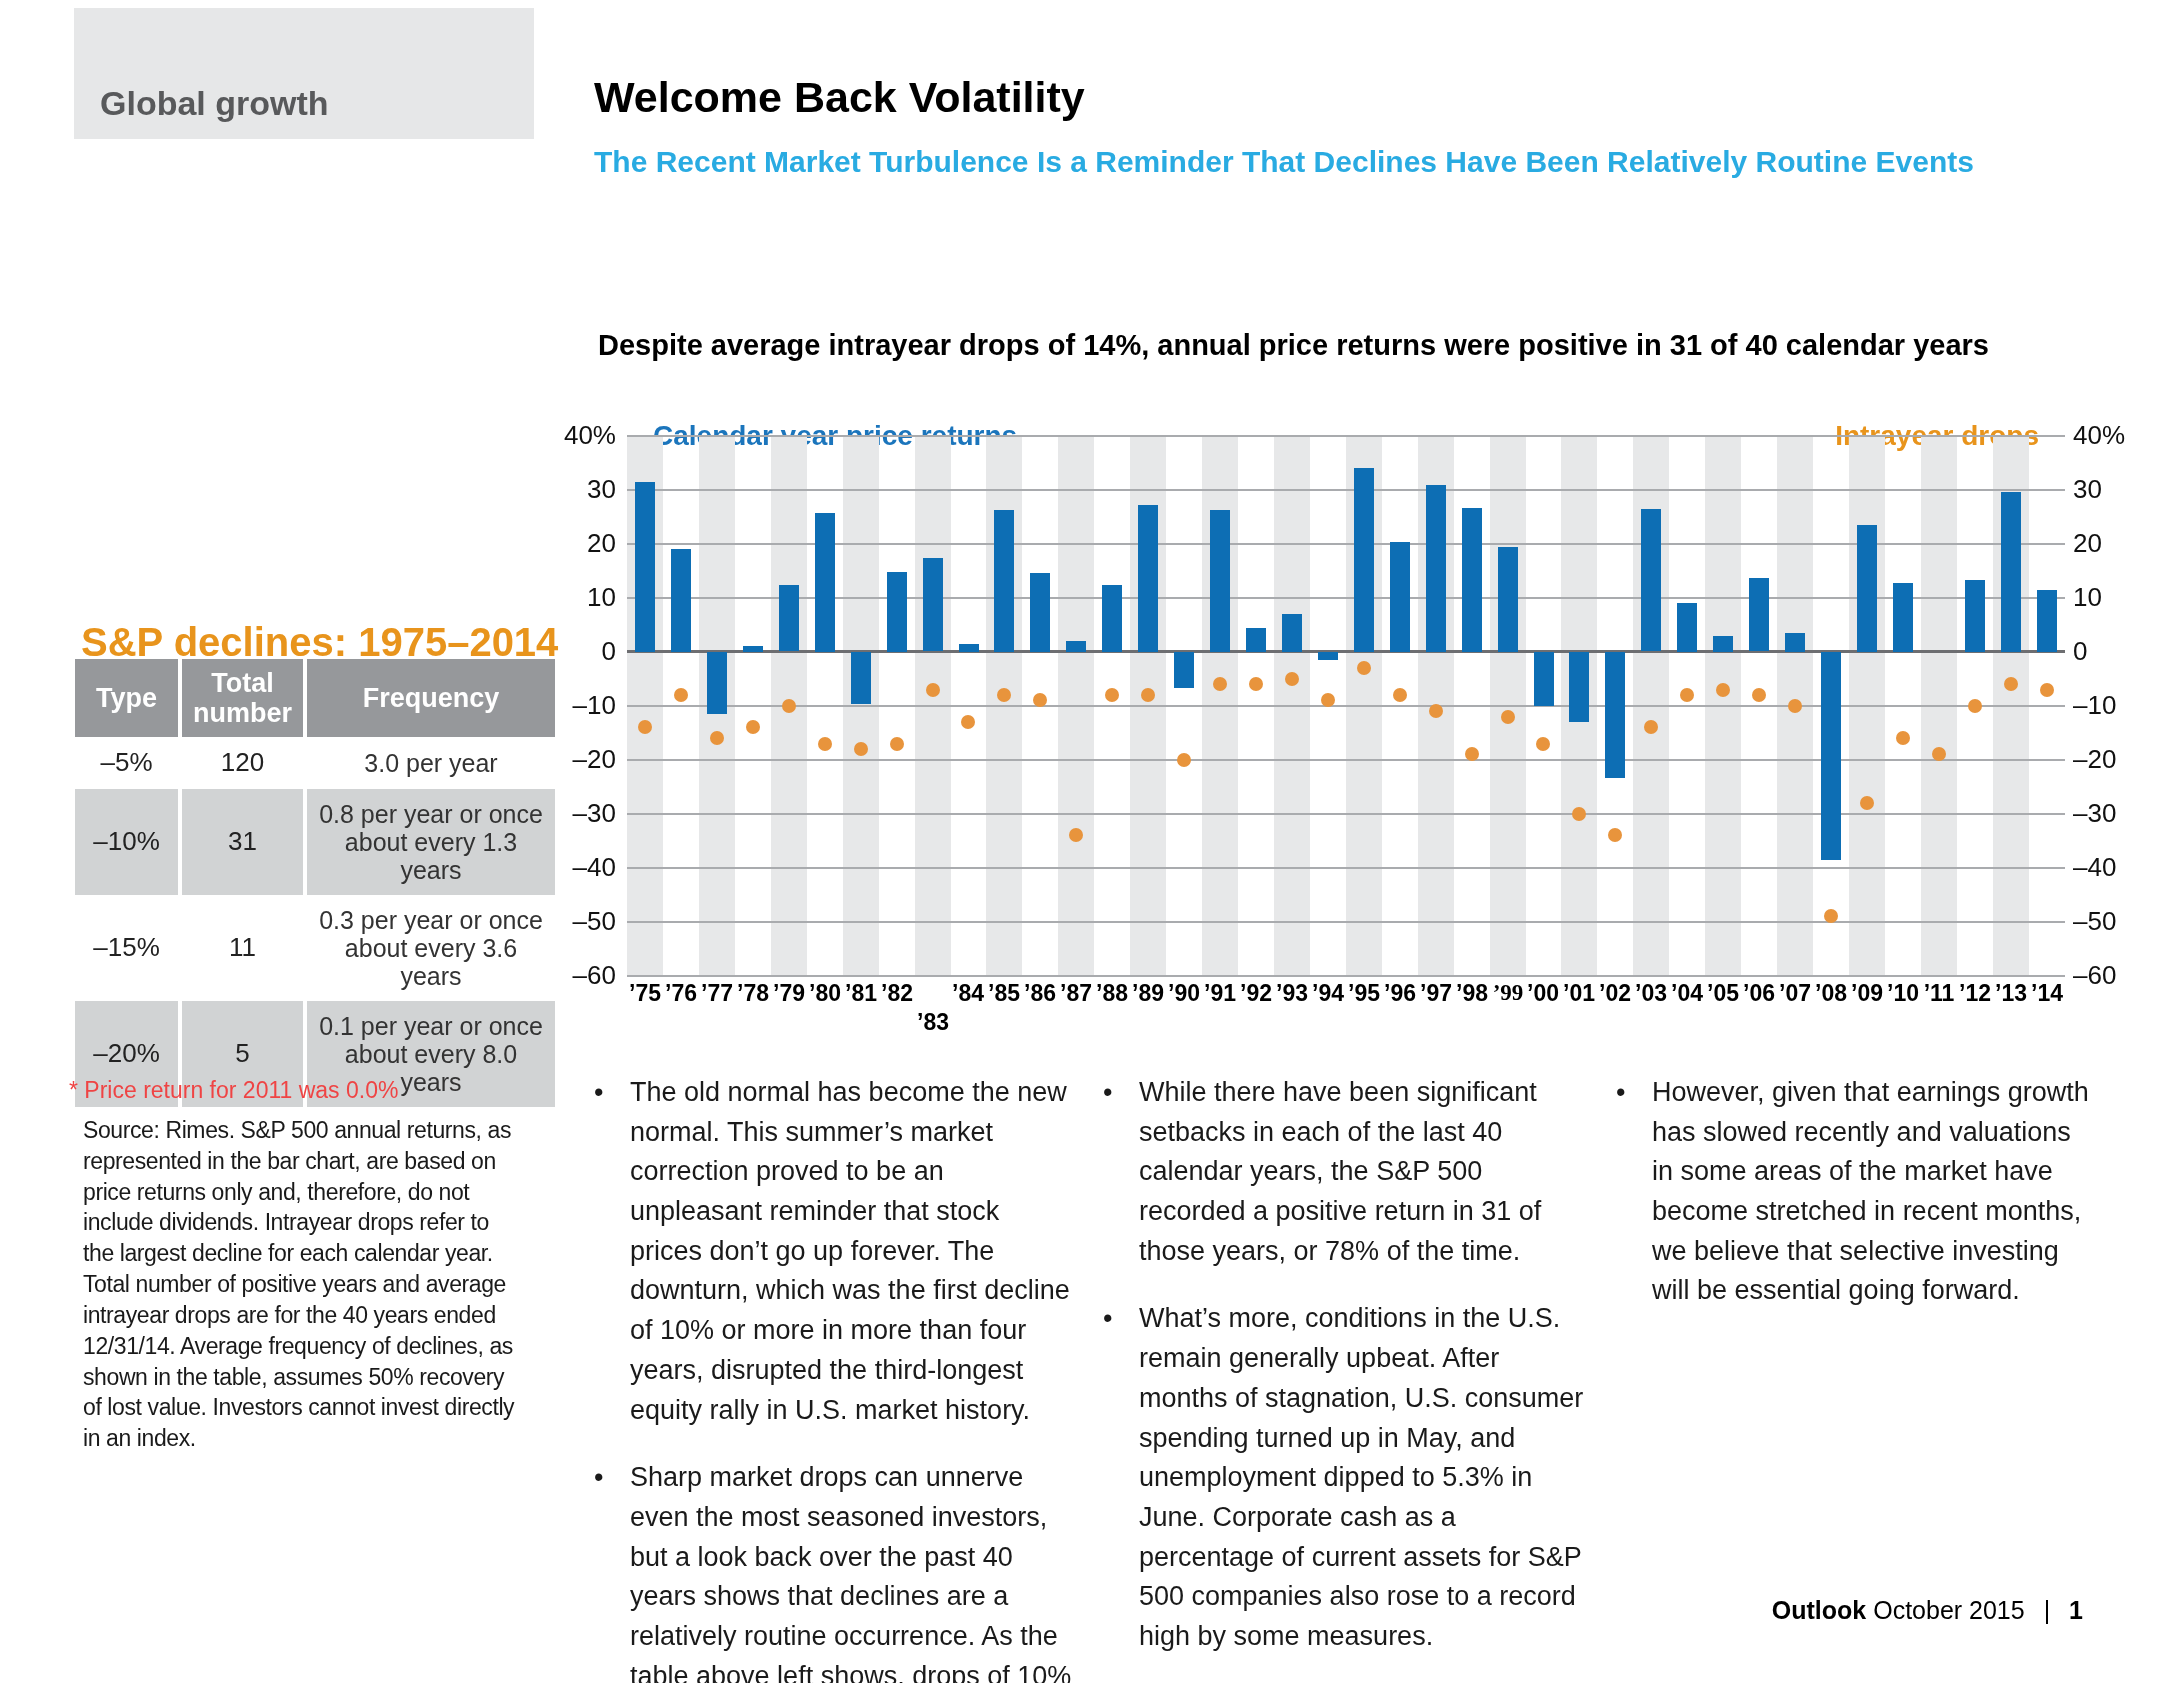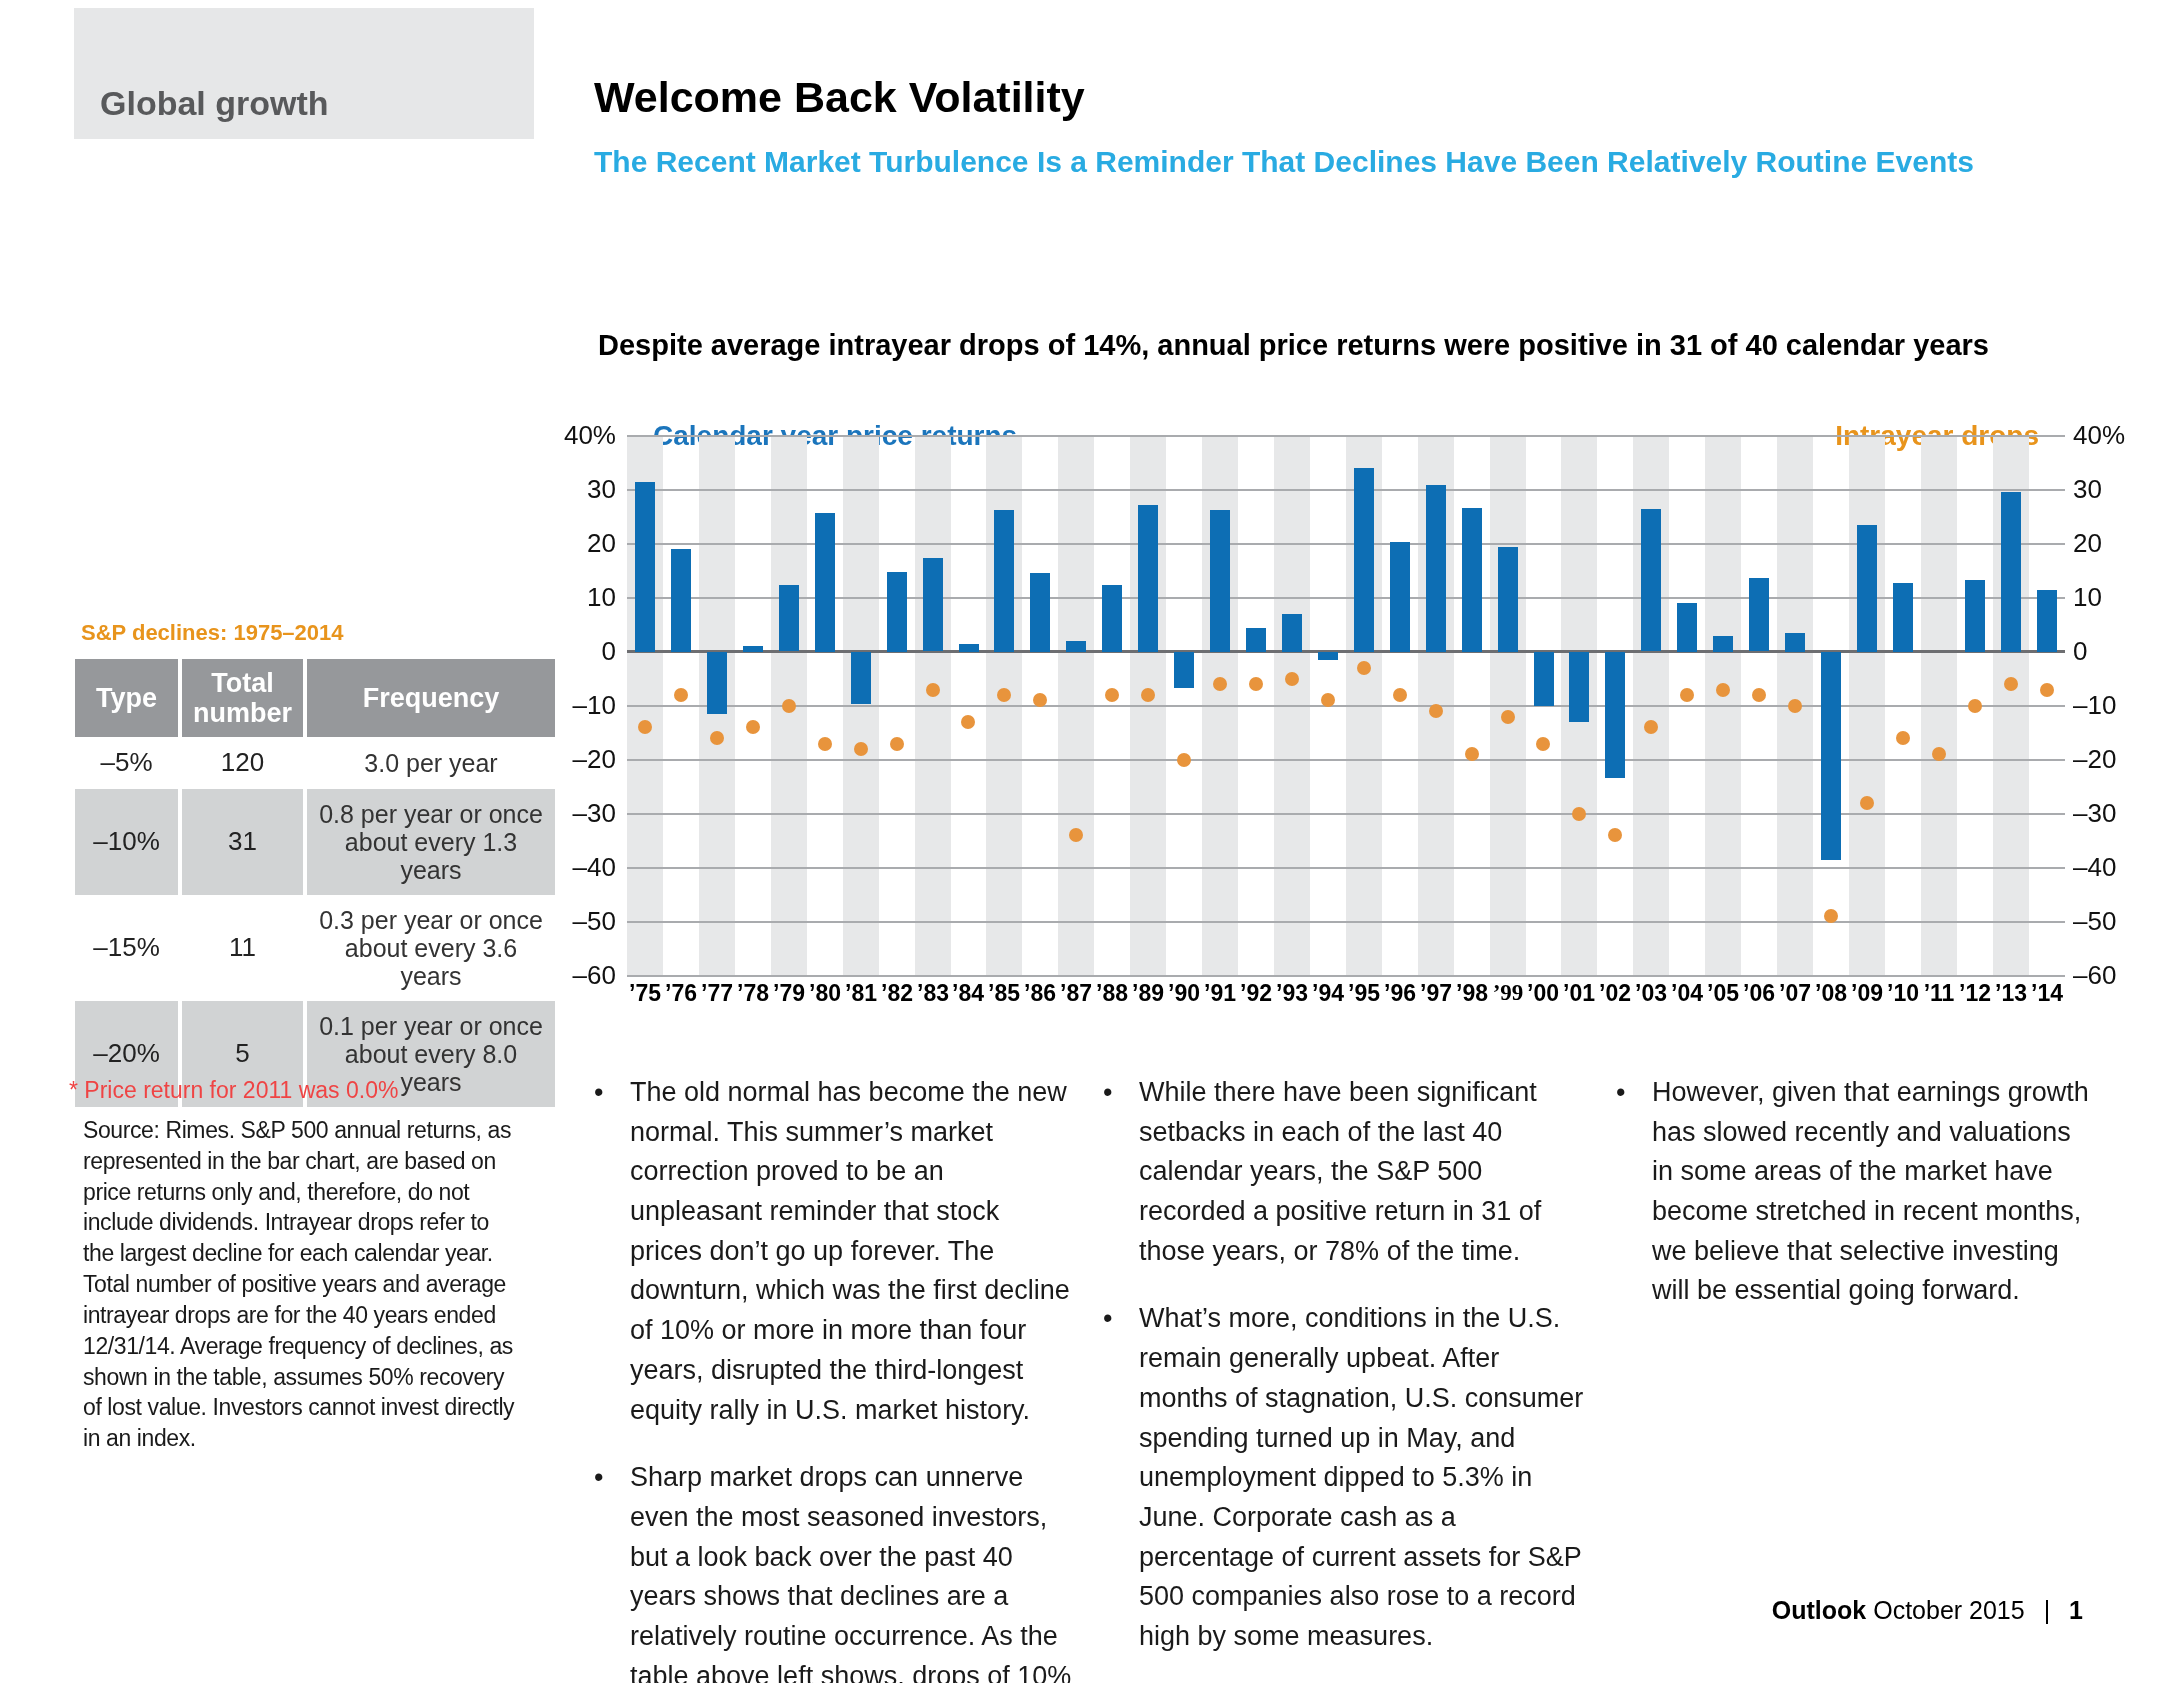--- a/index.html
+++ b/index.html
@@ -8,21 +8,21 @@
     font-family:"Liberation Sans", sans-serif;color:#1a1a1a;
     -webkit-font-smoothing:antialiased;
   }
   
   .eyebrow-box{position:absolute;left:74px;top:8px;width:460px;height:131px;background:#e6e7e8;}
   .eyebrow-box span{position:absolute;left:26px;bottom:16px;font-size:34px;font-weight:bold;color:#58595b;}
   .page-title{position:absolute;left:594px;top:73px;margin:0;font-size:43px;font-weight:bold;color:#000;}
   .page-subtitle{position:absolute;left:594px;top:145px;margin:0;font-size:30px;font-weight:bold;color:#29abe2;}
 
   
-  .table-heading{position:absolute;left:81px;top:620px;margin:0;font-size:22px;font-weight:bold;color:#e8941c;}
+  .table-heading{position:absolute;left:81px;top:620px;margin:0;font-size:40px;font-weight:bold;color:#e8941c;}
   .declines-table{position:absolute;left:71px;top:659px;border-collapse:separate;border-spacing:4px 0;}
   .declines-table th{
     background:#96989b;color:#fff;font-size:27px;font-weight:bold;text-align:center;
     padding:9px 6px;line-height:1.12;vertical-align:middle;
   }
   .declines-table td{
     font-size:26px;text-align:center;color:#222;padding:11px 6px;line-height:1.12;vertical-align:middle;
   }
   .declines-table .c-type{width:91px;}
   .declines-table .c-total{width:109px;margin-left:16px;}
@@ -254,21 +254,21 @@
   </div>
 <div id="xlabels">
     <div class="xlabel" style="left: 0px; width: 36px;">’75</div>
     <div class="xlabel" style="left: 36px; width: 36px;">’76</div>
     <div class="xlabel" style="left: 72px; width: 36px;">’77</div>
     <div class="xlabel" style="left: 108px; width: 36px;">’78</div>
     <div class="xlabel" style="left: 144px; width: 36px;">’79</div>
     <div class="xlabel" style="left: 180px; width: 36px;">’80</div>
     <div class="xlabel" style="left: 216px; width: 36px;">’81</div>
     <div class="xlabel" style="left: 252px; width: 36px;">’82</div>
-    <div class="xlabel" style="left: 288px; width: 36px;">’83</div>
+    <div class="xlabel" style="left: 288px; width: 36px; margin-top: 29px;">’83</div>
     <div class="xlabel" style="left: 323px; width: 36px;">’84</div>
     <div class="xlabel" style="left: 359px; width: 36px;">’85</div>
     <div class="xlabel" style="left: 395px; width: 36px;">’86</div>
     <div class="xlabel" style="left: 431px; width: 36px;">’87</div>
     <div class="xlabel" style="left: 467px; width: 36px;">’88</div>
     <div class="xlabel" style="left: 503px; width: 36px;">’89</div>
     <div class="xlabel" style="left: 539px; width: 36px;">’90</div>
     <div class="xlabel" style="left: 575px; width: 36px;">’91</div>
     <div class="xlabel" style="left: 611px; width: 36px;">’92</div>
     <div class="xlabel" style="left: 647px; width: 36px;">’93</div>

